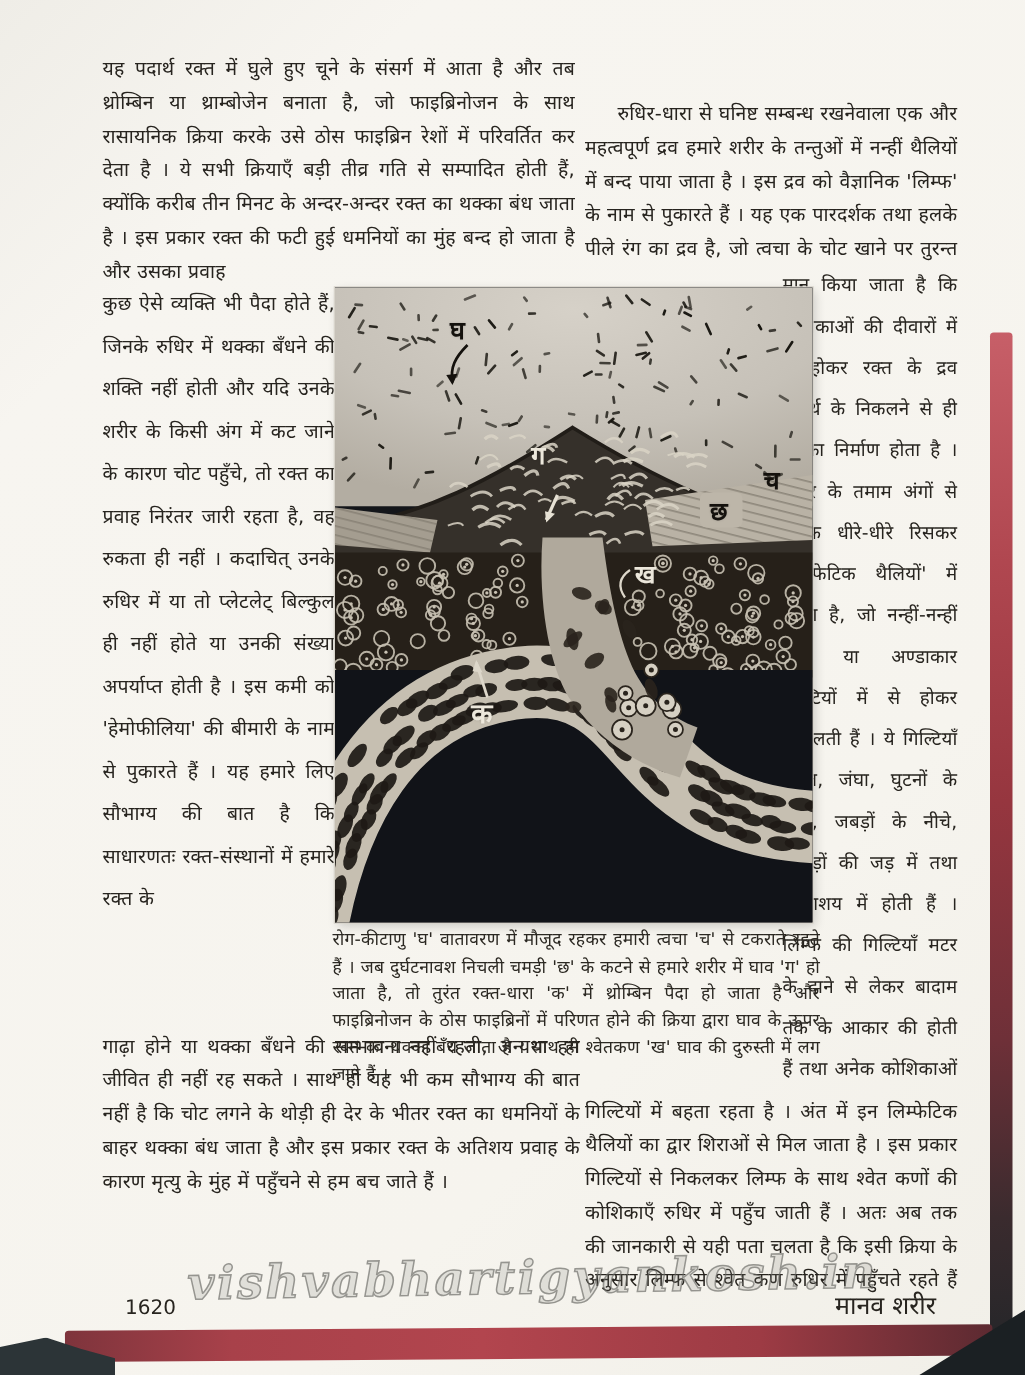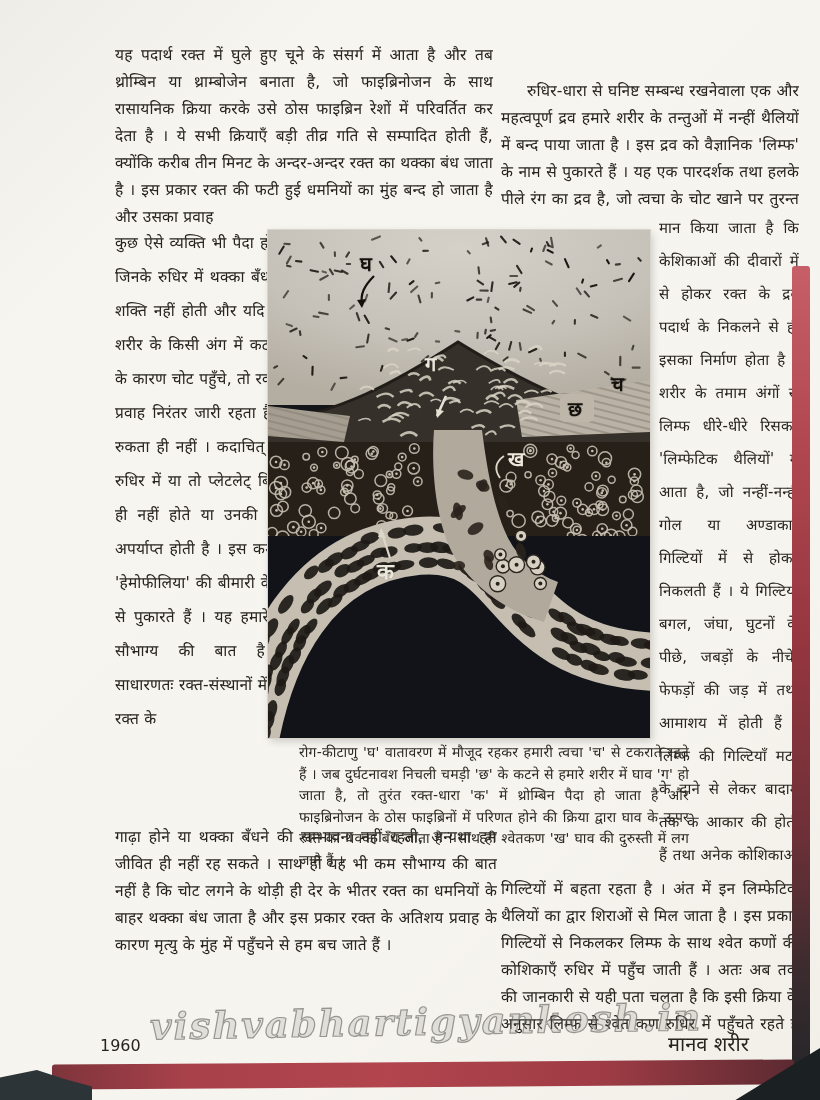--- a/index.html
+++ b/index.html
@@ -3,21 +3,21 @@
 <meta charset="utf-8">
 <style>
   * { margin:0; padding:0; box-sizing:border-box; }
   html,body { background:#ffffff; }
   .page {
     position:relative; width:820px; height:1100px; overflow:hidden;
     background:linear-gradient(135deg,#efede7 0%, #f7f5f0 18%, #f6f4ee 70%, #f1efe8 100%);
     font-family:"DejaVu Sans","Liberation Sans",sans-serif;
     color:#27241f;
   }
-  .txt { position:absolute; text-align:justify; font-size:15.5px; line-height:27px; letter-spacing:0.2px;margin-left:33px; }
+  .txt { position:absolute; text-align:justify; font-size:15.5px; line-height:27px; letter-spacing:0.2px; }
   .txt p + p { text-indent:26px; }
   .narrow { line-height:34px; overflow:hidden; }
   .narrow-r { line-height:33px; overflow:hidden; }
   #left-top    { left:82px;  top:42px;  width:378px; height:186px; overflow:hidden; }
   #left-narrow { left:82px;  top:226px; width:186px; height:648px; }
   #left-bottom { left:82px;  top:824px; width:382px; height:170px; overflow:hidden; }
   #heading     { position:absolute; left:470px; top:46px; width:294px; text-align:center;
                  font-size:19px; font-weight:600; letter-spacing:1px; }
   #right-top   { left:468px; top:78px;  width:298px; height:138px; overflow:hidden; }
   #right-narrow{ left:626px; top:212px; width:140px; height:662px; font-size:15px; }
@@ -697,20 +697,20 @@
     <span class="flb fl-ga">ग</span>
     <span class="flb fl-cha">च</span>
     <span class="flb fl-chha">छ</span>
     <span class="flb fl-kha">ख</span>
     <span class="flb fl-ka">क</span>
   </div>
 
   <div class="txt" id="caption">रोग-कीटाणु 'घ' वातावरण में मौजूद रहकर हमारी त्वचा 'च' से टकराते रहते हैं । जब दुर्घटनावश निचली चमड़ी 'छ' के कटने से हमारे शरीर में घाव 'ग' हो जाता है, तो तुरंत रक्त-धारा 'क' में थ्रोम्बिन पैदा हो जाता है और फाइब्रिनोजन के ठोस फाइब्रिनों में परिणत होने की क्रिया द्वारा घाव के ऊपर रक्त का थक्का बँध जाता है । साथ ही श्वेतकण 'ख' घाव की दुरुस्ती में लग जाते हैं ।</div>
 
   <div id="watermark">vishvabhartigyankosh.in</div>
-  <div id="page-number">1960</div>
+  <div id="page-number">1620</div>
   <div id="section-label">मानव शरीर</div>
 
   <div id="edge-right"></div>
   <div id="edge-bottom"></div>
   <div id="corner-left-shadow"></div>
   <div id="corner-right-shadow"></div>
 </div>
 
 </body></html>

